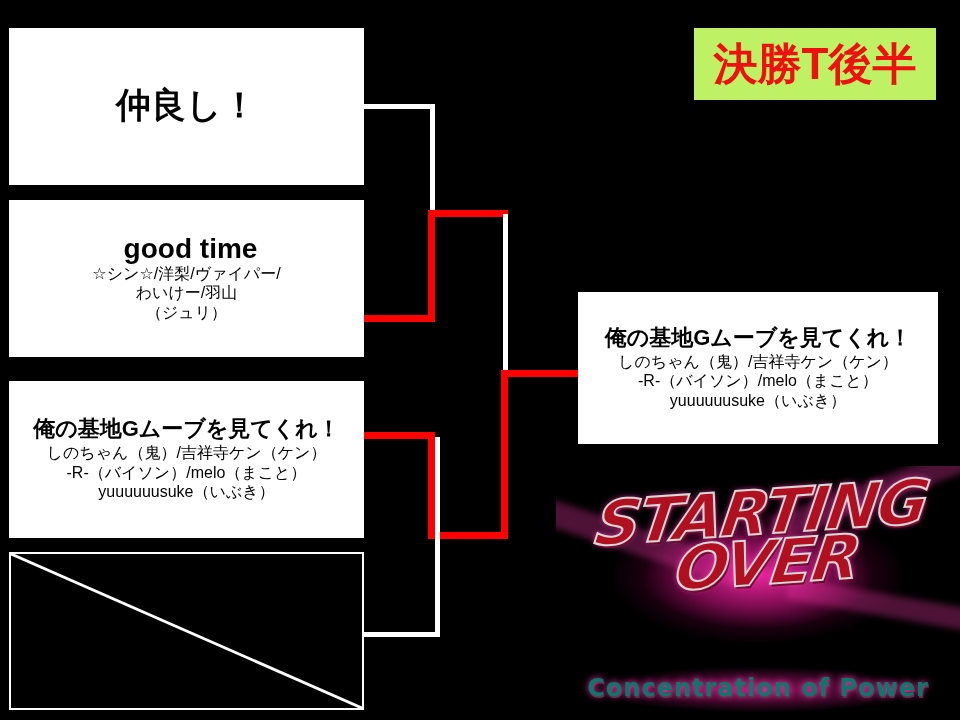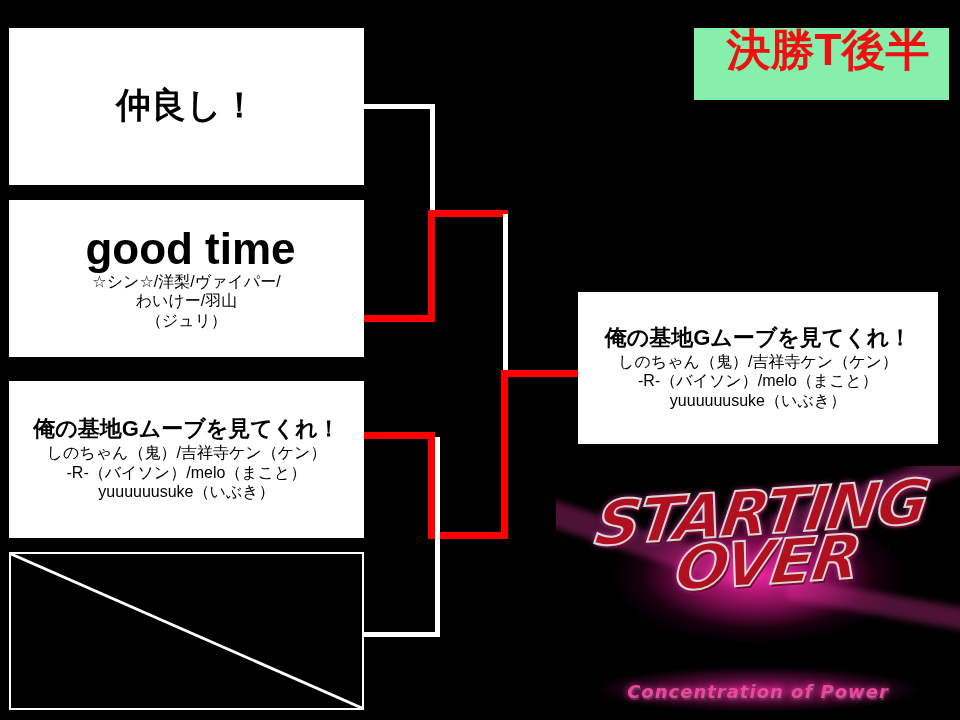--- a/index.html
+++ b/index.html
@@ -25,41 +25,41 @@
     line-height:1.22;font-weight:400;white-space:pre-line;
   }
 
   
   #box-1{left:9px;top:28px;width:355px;height:157px;}
   #box-1 .tname{font-size:35px;margin-bottom:2px;}
   #box-1 .tmembers{font-size:14.5px;}
 
   
   #box-2{left:9px;top:200px;width:355px;height:157px;}
-  #box-2 .tname{font-size:44px;margin-bottom:1px;line-height:1.0;margin-left:8px;}
+  #box-2 .tname{font-size:28px;margin-bottom:1px;line-height:1.0;margin-left:8px;}
   #box-2 .tmembers{font-size:16px;}
 
   
   #box-3{left:9px;top:381px;width:355px;height:157px;}
   #box-3 .tname{font-size:22px;margin-bottom:3px;}
   #box-3 .tmembers{font-size:16px;}
 
   
   #box-bye{left:9px;top:552px;width:355px;height:158px;background:#000;border:2px solid #fff;}
   #box-bye svg{position:absolute;left:0;top:0;width:100%;height:100%;}
 
   
   #box-win{left:578px;top:292px;width:360px;height:152px;}
   #box-win .tname{font-size:22px;margin-bottom:3px;}
   #box-win .tmembers{font-size:16px;}
 
   
   #title-banner{
     position:absolute;left:694px;top:28px;width:242px;height:72px;
-    background:#86efac;display:flex;justify-content:center;padding-left:13px;
+    background:#bef264;display:flex;align-items:center;justify-content:center;
   }
   #title-banner .ttext{
     color:#ee1111;font-size:44px;font-weight:bold;line-height:1;
     letter-spacing:0px;white-space:nowrap;
   }
 
   
   .ln{position:absolute;}
   .ln.w{background:#ffffff;}
   .ln.r{background:#ff0000;}
@@ -81,22 +81,22 @@
     font-family:"DejaVu Sans",sans-serif;font-weight:bold;font-style:italic;
     font-size:62px;line-height:0.92;letter-spacing:-2px;
     color:#b01020;
     -webkit-text-stroke:2px #d8d8d8;
     text-shadow:0 0 6px rgba(255,60,180,0.9), 2px 3px 0 #4a0008;
     transform:skewX(-12deg) rotate(-4deg);
   }
   #logo .wordmark .l2{display:block;margin-left:26px;margin-top:-6px;}
   #logo .tagline{
     position:absolute;left:0;bottom:18px;width:100%;text-align:center;
-    font-family:"DejaVu Sans",sans-serif;font-weight:bold;font-style:italic;
-    font-size:18px;letter-spacing:1px;color:#ec4899;
+    font-family:"DejaVu Sans",sans-serif;font-weight:bold;
+    font-size:24px;letter-spacing:1px;color:#0f766e;
     text-shadow:0 0 7px rgba(255,60,180,0.95), 1px 2px 0 #333;
     white-space:nowrap;
   }
 </style>
 </head>
 <body>
 
 <div class="stage">
 
   <div class="ln w" style="left:364px;top:104px;width:71px;height:5px;"></div>

